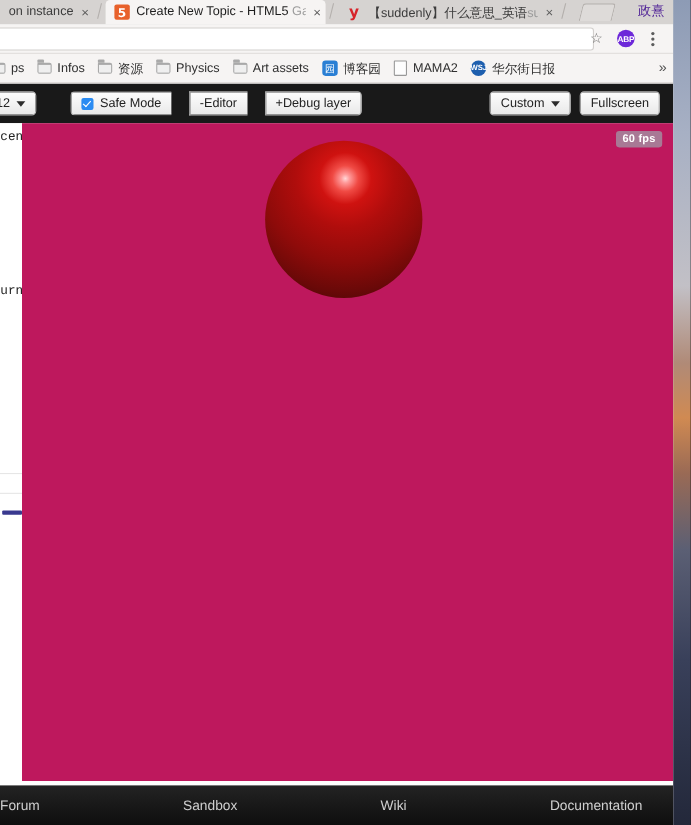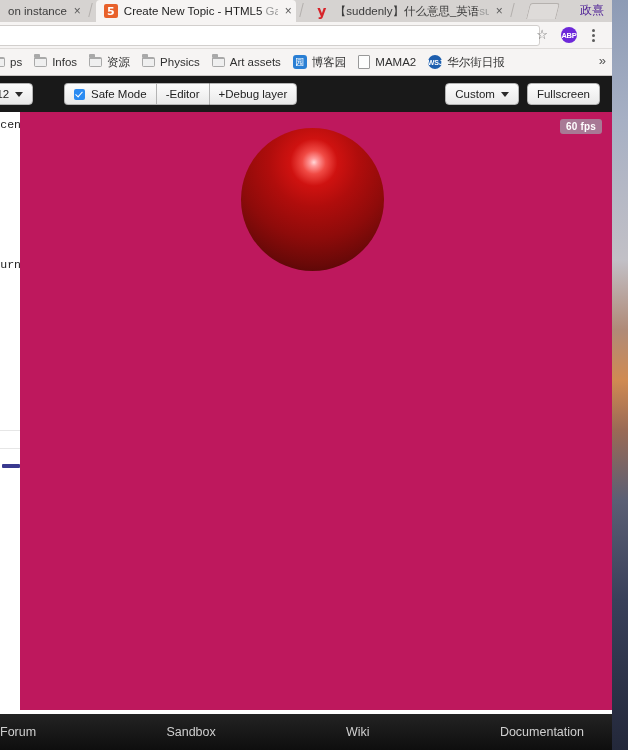--- a/index.html
+++ b/index.html
@@ -326,20 +326,21 @@
   }
   #font-btn {
     position: absolute;
     left: -36px;
     top: 7px;
   }
   #mode-group {
     position: absolute;
     left: 64px;
     top: 7px;
+    gap: 16px;
   }
   #right-group {
     position: absolute;
     right: 12px;
     top: 7px;
     display: flex;
     gap: 8px;
   }
 
   

